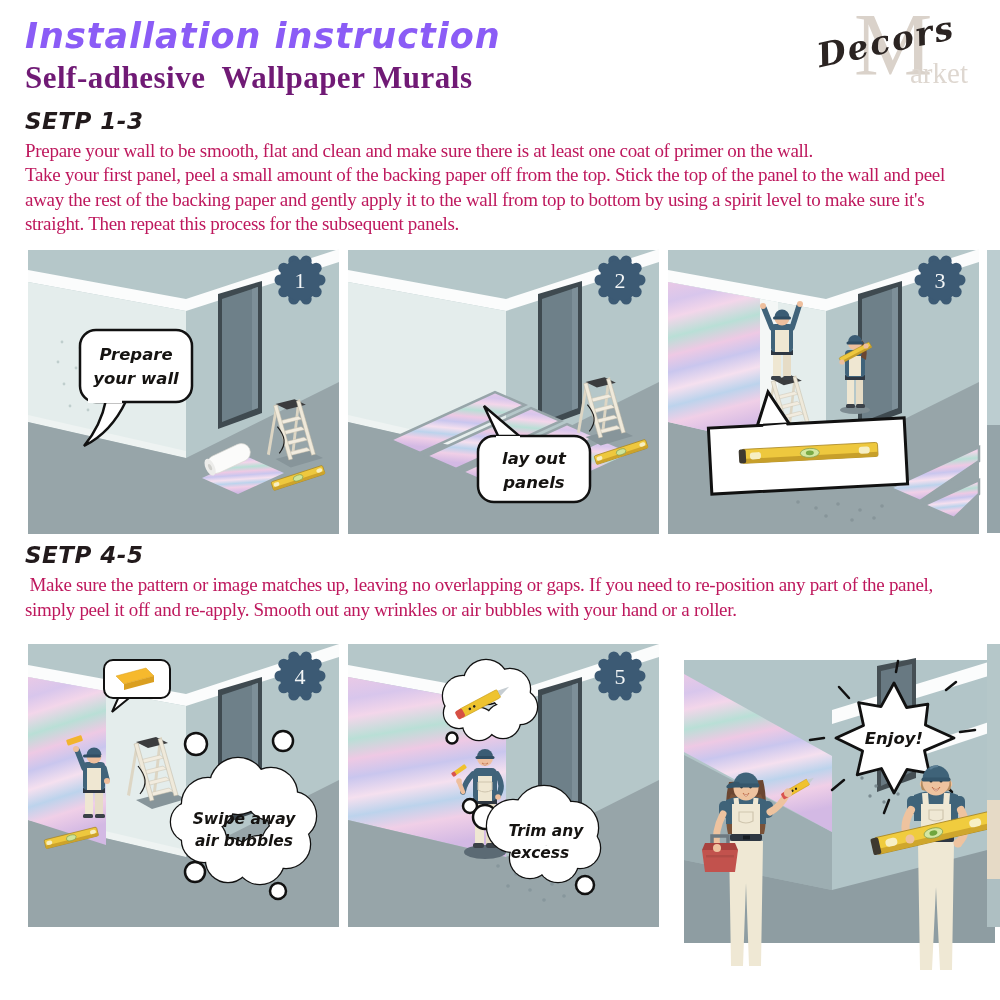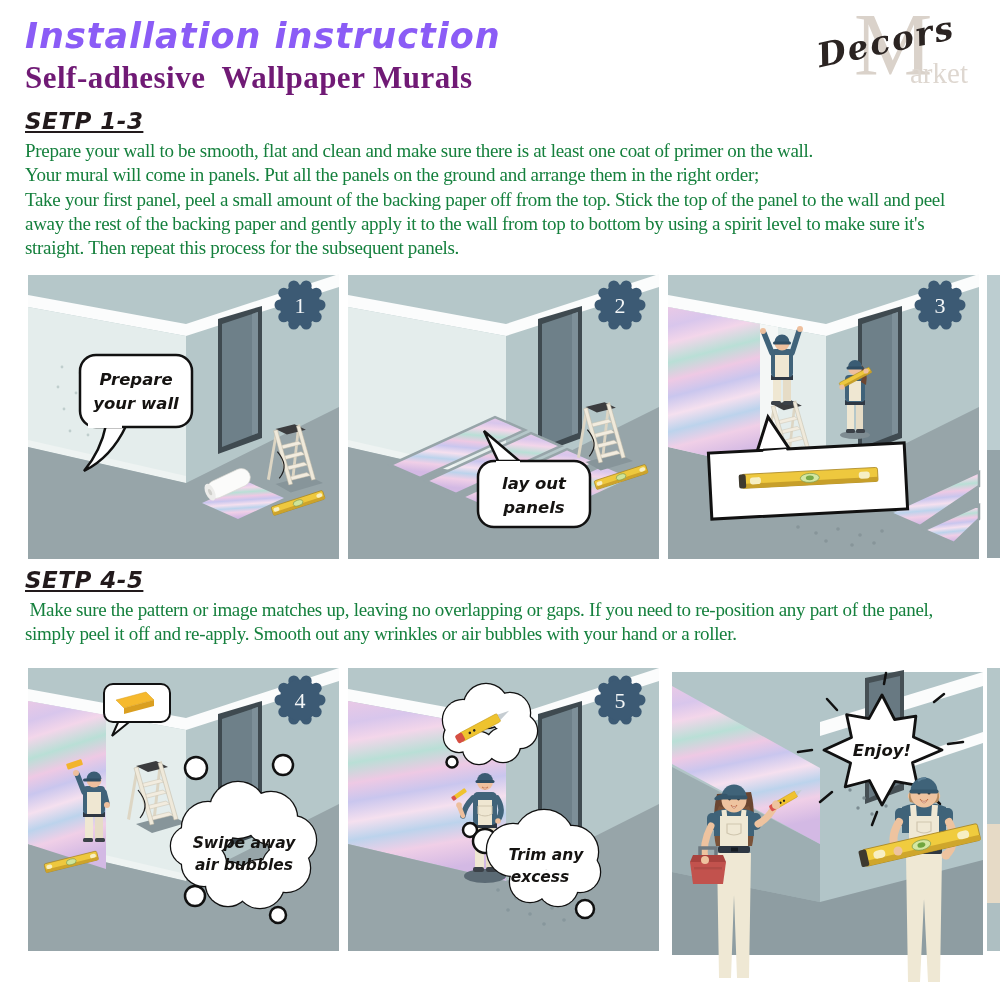--- a/index.html
+++ b/index.html
@@ -5,23 +5,23 @@
   html,body{margin:0;padding:0;}
   body{width:1000px;height:1000px;background:#ffffff;position:relative;overflow:hidden;
        font-family:"Liberation Serif",serif;color:#1a1a1a;}
   .header{position:relative;padding:16px 0 0 25px;}
   .title{font:italic 700 35px "DejaVu Sans",sans-serif;color:#8b5cf6;letter-spacing:1px;}
   .subtitle{font:700 31px "Liberation Serif",serif;color:#701a75;margin-top:4px;white-space:pre-wrap;letter-spacing:0.5px;}
   .logo{position:absolute;top:6px;right:16px;width:170px;height:90px;}
   .logo-m{position:absolute;top:-12px;left:40px;font:400 88px "Liberation Serif",serif;color:#dad2ca;}
   .logo-script{position:absolute;top:16px;left:2px;font:italic 600 33px "DejaVu Serif",serif;color:#2b2422;transform:rotate(-12deg);letter-spacing:2px;}
   .logo-arket{position:absolute;bottom:6px;left:96px;font:400 29px "Liberation Serif",serif;color:#ded7d0;}
-  .step-heading{font:italic 700 23px "DejaVu Sans",sans-serif;color:#221a1c;margin:12px 0 5px 25px;letter-spacing:0.5px;text-decoration:underline;}
+  .step-heading{font:italic 700 23px "DejaVu Sans",sans-serif;color:#221a1c;margin:12px 0 5px 25px;letter-spacing:0.5px;}
   .para{margin:0 18px 0 25px;}
-  .para p{margin:0;font:400 19px/1.28 "Liberation Serif",serif;letter-spacing:-0.3px;white-space:pre-wrap;color:#15803d;}
+  .para p{margin:0;font:400 19px/1.28 "Liberation Serif",serif;letter-spacing:-0.3px;white-space:pre-wrap;color:#be185d;}
   .row{display:flex;gap:9px;padding-left:28px;position:relative;margin-top:14px;}
   .row2{margin-top:22px;}
   .panel{width:311px;flex:0 0 auto;}
   .panel svg{display:block;overflow:visible;}
   .edge-sliver{position:absolute;right:0;top:0;width:13px;height:283px;}
   .sliver1{background:linear-gradient(180deg,#bccdd0 0 62%,#95a4a9 62% 100%);}
   .sliver2{background:linear-gradient(180deg,#b5c7c9 0 55%,#e6dac6 55% 83%,#aebfc2 83% 100%);}
   .bt{font:italic 700 16.5px "DejaVu Sans",sans-serif;fill:#151311;}
   .bts{font:italic 700 15.5px "DejaVu Sans",sans-serif;fill:#151311;}
   .badge-num{font:400 22px "Liberation Serif",serif;fill:#f3f6f7;}
@@ -35,21 +35,20 @@
   <div class="logo">
     <span class="logo-m">M</span>
     <span class="logo-script">Decors</span>
     <span class="logo-arket">arket</span>
   </div>
 </header>
 
 <h2 class="step-heading">SETP 1-3</h2>
 <div class="para">
   <p>Prepare your wall to be smooth, flat and clean and make sure there is at least one coat of primer on the wall.</p>
-  <p>Your mural will come in panels. Put all the panels on the ground and arrange them in the right order;</p>
   <p>Take your first panel, peel a small amount of the backing paper off from the top. Stick the top of the panel to the wall and peel away the rest of the backing paper and gently apply it to the wall from top to bottom by using a spirit level to make sure it's straight. Then repeat this process for the subsequent panels.</p>
 </div>
 
 <div class="row">
 
   <figure class="panel" style="margin:0">
   <svg width="311" height="284" viewBox="0 0 311 284">
     <defs>
       <linearGradient id="wp1" x1="0" y1="0" x2="0.15" y2="1">
         <stop offset="0" stop-color="#e9c9e6"></stop>
@@ -607,21 +606,21 @@
             <circle cx="-6.2" cy="-19" r="5.5"></circle>
             <circle cx="6.2" cy="-19" r="5.5"></circle>
         <circle cx="16.2" cy="-11.8" r="5.5"></circle>
             <circle cx="0" cy="0" r="20.5"></circle>
       </g>
       <text class="badge-num" x="0" y="8" text-anchor="middle">5</text>
     </g>
   </svg>
   </figure>
 
-  <figure class="panel" style="margin:4px">
+  <figure class="panel" style="margin:16px">
   <svg width="311" height="283" viewBox="0 0 311 283" style="overflow:visible">
     <defs>
       <linearGradient id="wp6" x1="0" y1="0" x2="0.2" y2="1">
         <stop offset="0" stop-color="#e9c9e6"></stop>
             <stop offset="0.12" stop-color="#d8c6ec"></stop>
         <stop offset="0.22" stop-color="#f3d6ea"></stop>
             <stop offset="0.34" stop-color="#b9dfd6"></stop>
         <stop offset="0.45" stop-color="#eec9e4"></stop>
             <stop offset="0.55" stop-color="#c9c6ee"></stop>
         <stop offset="0.66" stop-color="#f5e0ef"></stop>

